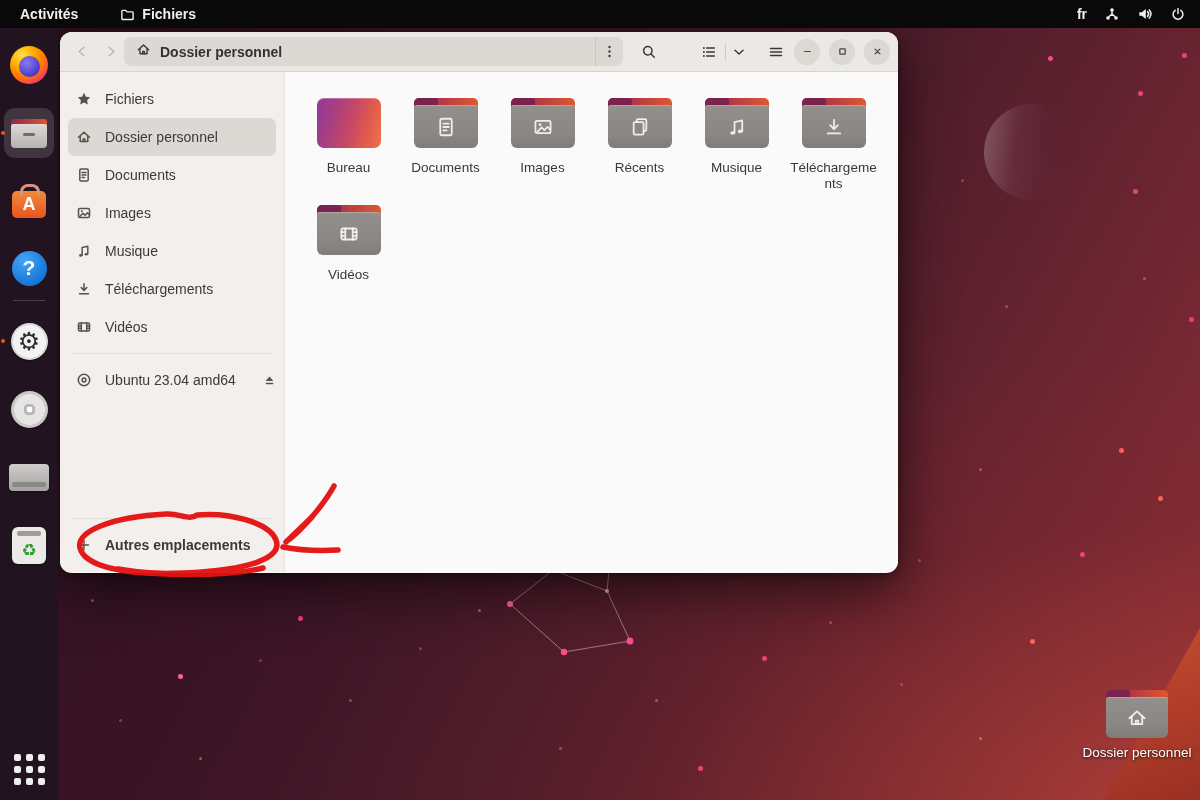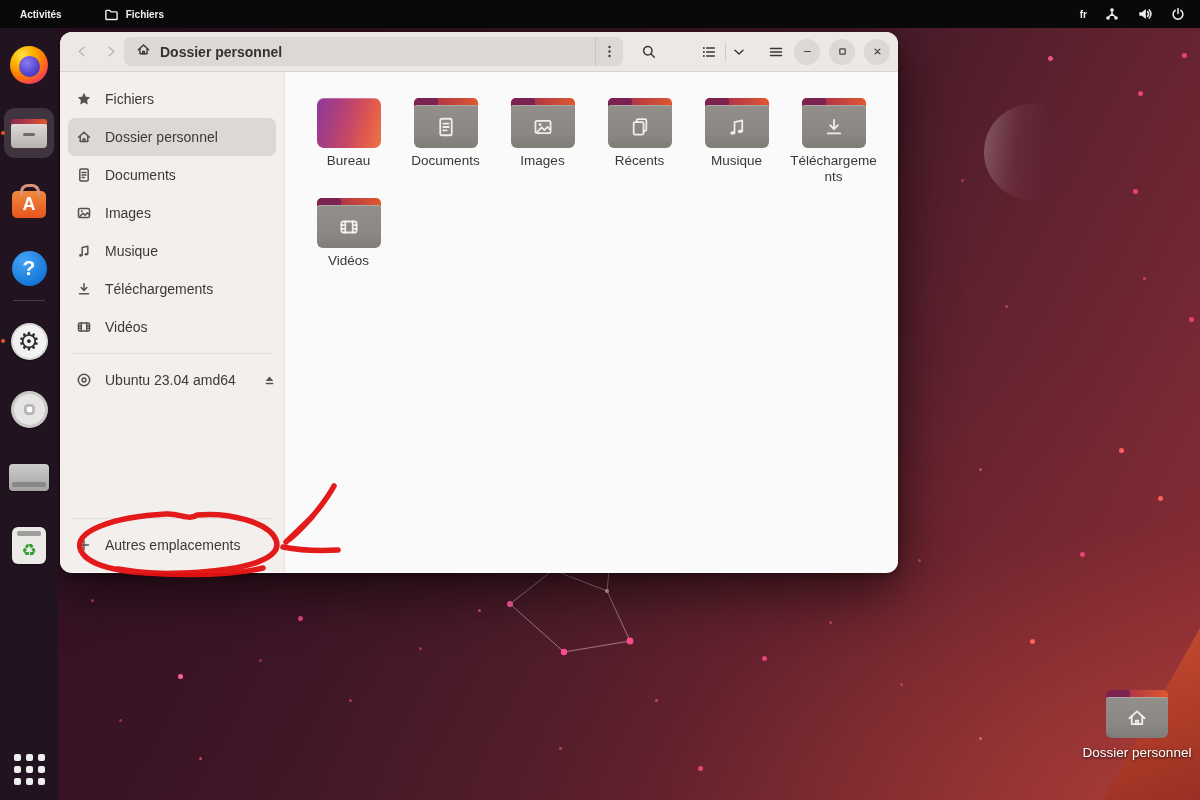--- a/index.html
+++ b/index.html
@@ -25,21 +25,21 @@
       829px 621px 0 0 #c04a5e, 763px 657px 0 1px #e8437c, 900px 683px 0 0 #b54657,
       1031px 640px 0 1px #ff6161, 655px 699px 0 0 #c04a5e, 478px 609px 0 0 #d1517a,
       299px 617px 0 1px #e8437c, 179px 675px 0 1px #ff5fa2, 91px 599px 0 0 #b54657,
       199px 757px 0 0 #c04a5e, 559px 747px 0 0 #b54657, 699px 767px 0 1px #e8437c,
       979px 737px 0 0 #d86a52, 1159px 497px 0 1px #ff5f5f, 419px 647px 0 0 #a63a58,
       259px 659px 0 0 #973450, 119px 719px 0 0 #973450, 349px 699px 0 0 #a63a58;}
   .constellation{position:absolute;left:0;top:0;z-index:1;}
 
   
   .topbar{position:absolute;left:0;top:0;width:1200px;height:28px;background:#0a0909;z-index:10;
-    display:flex;align-items:center;color:#f1f0ef;font-size:10px;font-weight:600;}
+    display:flex;align-items:center;color:#f1f0ef;font-size:14px;font-weight:600;}
   .tb-left{display:flex;align-items:center;}
   .tb-activities{margin-left:14px;padding:2px 6px;border-radius:4px;}
   .tb-app{margin-left:30px;display:flex;align-items:center;gap:7px;padding:2px 6px;border-radius:4px;}
   .tb-clock{position:absolute;left:0;right:0;text-align:center;pointer-events:none;}
   .tb-right{margin-left:auto;display:flex;align-items:center;gap:17px;padding-right:14px;}
   .tb-right .ic{width:16px;height:16px;}
   .tb-app .ic{width:15px;height:15px;}
 
   
   .dock{position:absolute;left:0;top:28px;width:58px;height:772px;background:#211420;z-index:9;}
@@ -107,26 +107,26 @@
     padding-top:8px;display:flex;flex-direction:column;}
   .srow{height:38px;margin:0 8px;border-radius:7px;display:flex;align-items:center;gap:13px;padding:0 8px;
     color:#3c3a38;font-size:14px;}
   .srow .ic{width:16px;height:16px;color:#56534e;flex:none;}
   .srow.selected{background:#dcd8d4;}
   .srow .lbl{white-space:nowrap;}
   .srow .sp{flex:1;}
   .shr{border:none;border-top:1px solid #e3dfda;margin:7px 12px;}
   .ejbtn{color:#56534e;display:flex;}
   .ejbtn .ic{width:15px;height:15px;}
-  .sbottom{margin-top:auto;padding-bottom:8px;}
+  .sbottom{margin-top:auto;padding-bottom:8px;font-weight:bold;}
 
   .content{flex:1;background:#fbfafa;padding:26px 0 0 15px;box-sizing:border-box;}
   .grid{display:grid;grid-template-columns:repeat(6,97px);row-gap:14px;}
   .tile{display:flex;flex-direction:column;align-items:center;}
-  .fname{margin-top:5px;font-size:13.5px;color:#3a3836;text-align:center;line-height:1.15;max-width:88px;overflow-wrap:anywhere;}
+  .fname{margin-top:12px;font-size:13.5px;color:#3a3836;text-align:center;line-height:1.15;max-width:88px;overflow-wrap:anywhere;}
 
   .folder{width:64px;height:50px;position:relative;}
   .flap{position:absolute;top:0;left:0;right:0;height:14px;border-radius:5px 5px 0 0;
     background:linear-gradient(90deg,#8e2a56 0%,#b63a44 45%,#e0582f 100%);}
   .flap::before{content:"";position:absolute;top:0;left:0;width:24px;height:7px;border-radius:5px 3px 0 0;background:#7c2250;}
   .fbody{position:absolute;top:7px;left:0;right:0;bottom:0;border-radius:3px 3px 6px 6px;
     background:linear-gradient(180deg,#93908c 0%,#8a8683 70%,#7f7c78 100%);
     display:flex;align-items:center;justify-content:center;box-shadow:inset 0 1px 0 rgba(255,255,255,.22);}
   .em{width:22px;height:22px;color:rgba(255,255,255,.85);}
   .deskicon{width:64px;height:50px;border-radius:7px;

